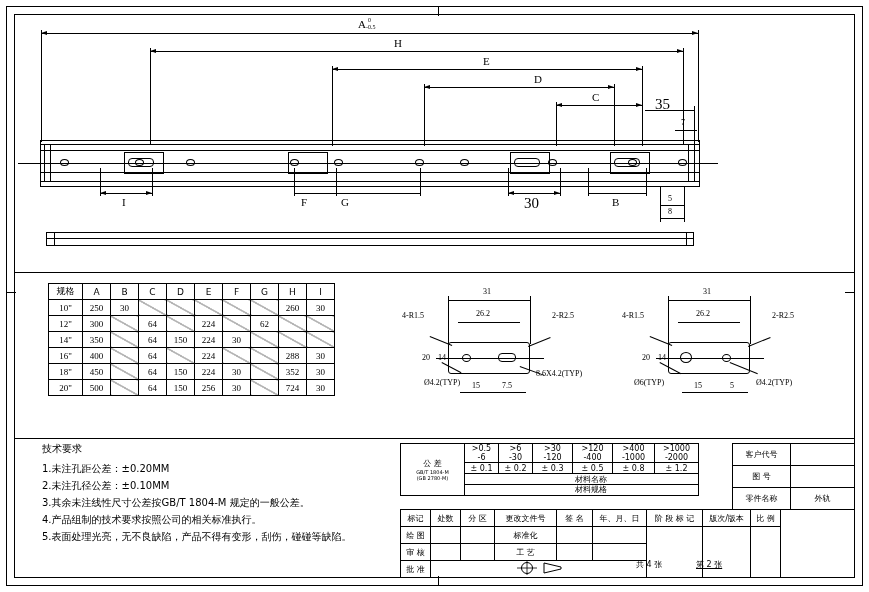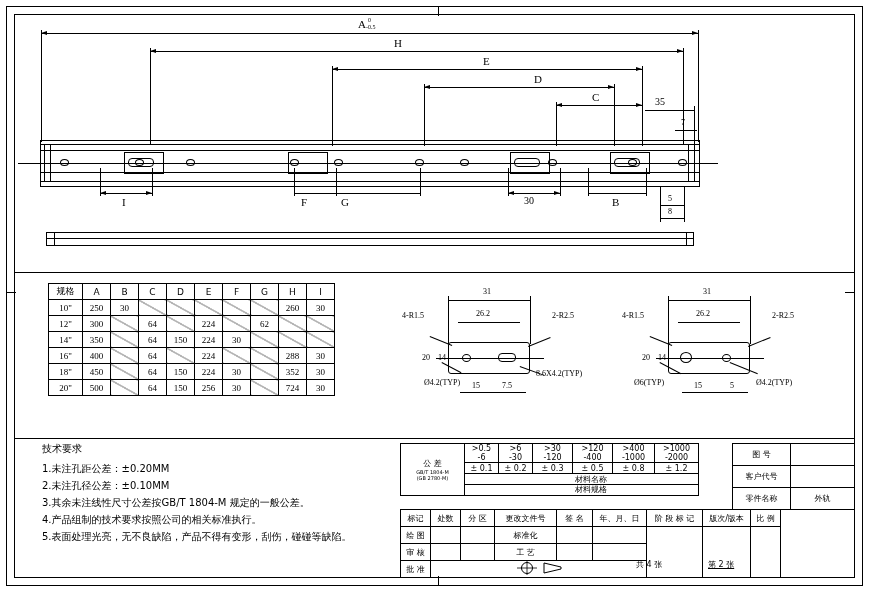--- a/index.html
+++ b/index.html
@@ -10,21 +10,21 @@
     color:#000;
     position: relative;
     overflow: hidden;
   }
   .sheet { position:absolute; inset:0; }
 
   
   .ln { position:absolute; background:#000; }
   .hl { height:1px; }
   .vl { width:1px; }
-  .txt { position:absolute; white-space:nowrap; font-size:10px; line-height:1; }
+  .txt { position:absolute; white-space:nowrap; font-size:15px; line-height:1; }
   .txt.s8 { font-size:8px; }
   .txt.s6 { font-size:6px; }
   .txt.s11 { font-size:11px; }
   .cjk { font-family:"DejaVu Sans", sans-serif; }
 
   
   .border-out { position:absolute; left:6px; top:6px; width:857px; height:580px; border:1px solid #000; }
   .border-in  { position:absolute; left:14px; top:14px; width:841px; height:564px; border:1px solid #000; }
 
   
@@ -477,31 +477,31 @@
             <line x1="28" y1="7" x2="48" y2="7" stroke="#000" stroke-width="0.8"></line>
             <line x1="38" y1="0" x2="38" y2="14" stroke="#000" stroke-width="0.8"></line>
             <polygon points="55,2 72,6 72,8 55,12" fill="none" stroke="#000" stroke-width="1"></polygon>
           </svg>
         </td>
       </tr>
     </tbody>
       </table>
 
     <div class="txt s8 cjk" style="left:236px; top:118px;">共 4 张</div>
-    <div class="txt s8 cjk" style="left:308px; top:118px;text-decoration:underline;">第 2 张</div>
+    <div class="txt s8 cjk" style="left:296px; top:118px;text-decoration:underline;">第 2 张</div>
 
     <table class="tb-right">
       <tbody>
           <tr>
+        <td>客户代号</td>
+        <td></td>
+      </tr>
+      <tr>
         <td style="width:58px">图 号</td>
         <td style="width:64px"></td>
-      </tr>
-      <tr>
-        <td>客户代号</td>
-        <td></td>
       </tr>
       <tr>
         <td>零件名称</td>
         <td class="big">外轨</td>
       </tr>
     </tbody>
       </table>
   </div>
 
 </div>

